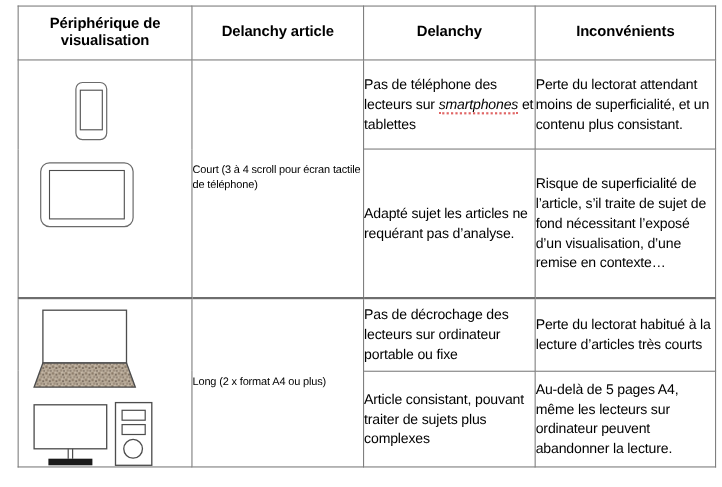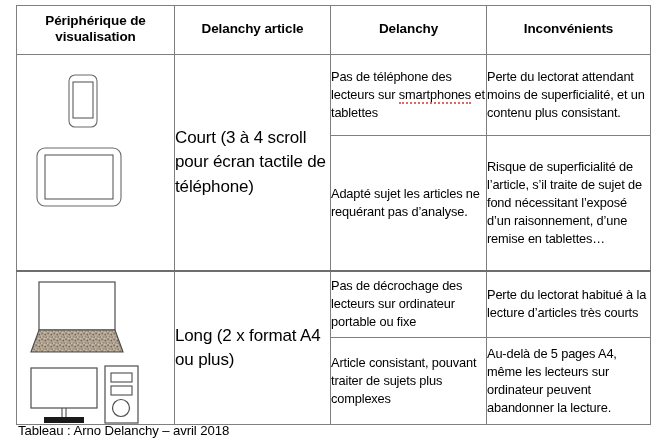--- a/index.html
+++ b/index.html
@@ -56,40 +56,41 @@
   }
 
   
   .cell {
     font-size: 12.8px;
     line-height: 1.42;
     padding: 7px 9px 7px 11px;
     letter-spacing: -0.15px;
   }
   .cell-mid {
-    font-size: 17px;
+    font-size: 10px;
     line-height: 1.42;
     padding: 7px 9px 7px 11px;
     letter-spacing: -0.15px;
   }
 
   
   .block-sep td {
     border-top: 2px solid #6e6e6e;
   }
 
   .icon-cell {
     text-align: left;
     padding: 0;
   }
 
   
   .misspelled {
     border-bottom: 2px dotted #e06666;
     padding-bottom: 0px;
+    font-style: italic;
   }
 
   
   .caption {
     position: absolute;
     left: 18px;
     top: 423px;
     font-size: 13.2px;
     letter-spacing: -0.1px;
     white-space: nowrap;
@@ -142,21 +143,21 @@
 
       <td rowspan="2" class="cell-mid">Court (3 à 4 scroll pour écran tactile de téléphone)</td>
 
       <td class="cell"><span>Pas de téléphone des lecteurs sur </span><span class="misspelled">smartphones</span><span> et tablettes</span></td>
 
       <td class="cell">Perte du lectorat attendant moins de superficialité, et un contenu plus consistant.</td>
     </tr>
 
     <tr>
       <td class="cell">Adapté sujet les articles ne requérant pas d’analyse.</td>
-      <td class="cell">Risque de superficialité de l’article, s’il traite de sujet de fond nécessitant l’exposé d’un raisonnement, d’une remise en tablettes…</td>
+      <td class="cell">Risque de superficialité de l’article, s’il traite de sujet de fond nécessitant l’exposé d’un visualisation, d’une remise en contexte…</td>
     </tr>
 
     <tr class="block-sep">
       <td rowspan="2" class="icon-cell">
         <div class="icon-stack">
           <svg width="156" height="152" viewBox="0 0 156 152" aria-hidden="true">
             <defs>
               <pattern id="speckle" width="6" height="6" patternUnits="userSpaceOnUse">
                 <rect width="6" height="6" fill="#b8aa98"></rect>
                 <circle cx="1.2" cy="1.4" r="1.1" fill="#8a7a68"></circle>
@@ -194,15 +195,14 @@
       <td class="cell">Perte du lectorat habitué à la lecture d’articles très courts</td>
     </tr>
 
     <tr>
       <td class="cell">Article consistant, pouvant traiter de sujets plus complexes</td>
       <td class="cell">Au-delà de 5 pages A4, même les lecteurs sur ordinateur peuvent abandonner la lecture.</td>
     </tr>
   </tbody>
     </table>
 
-  <div class="caption">Tableau : Arno Delanchy – avril 2018</div>
 
 </div>
 
 </body></html>

